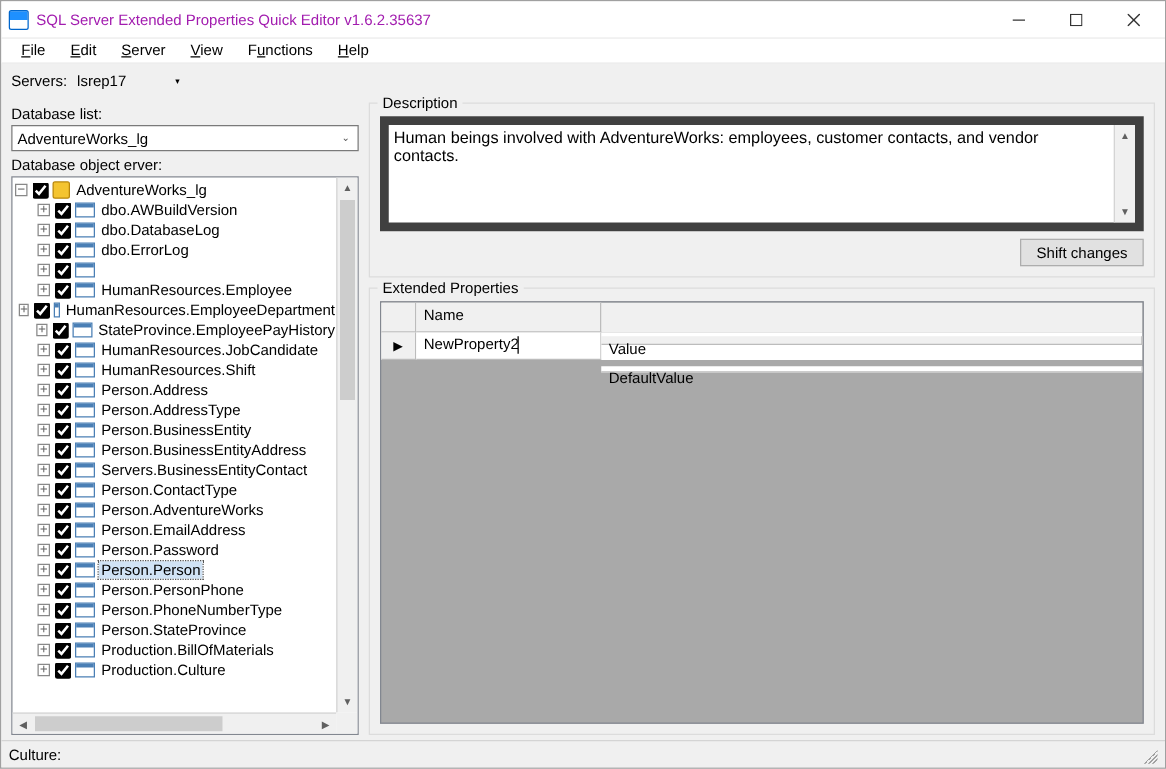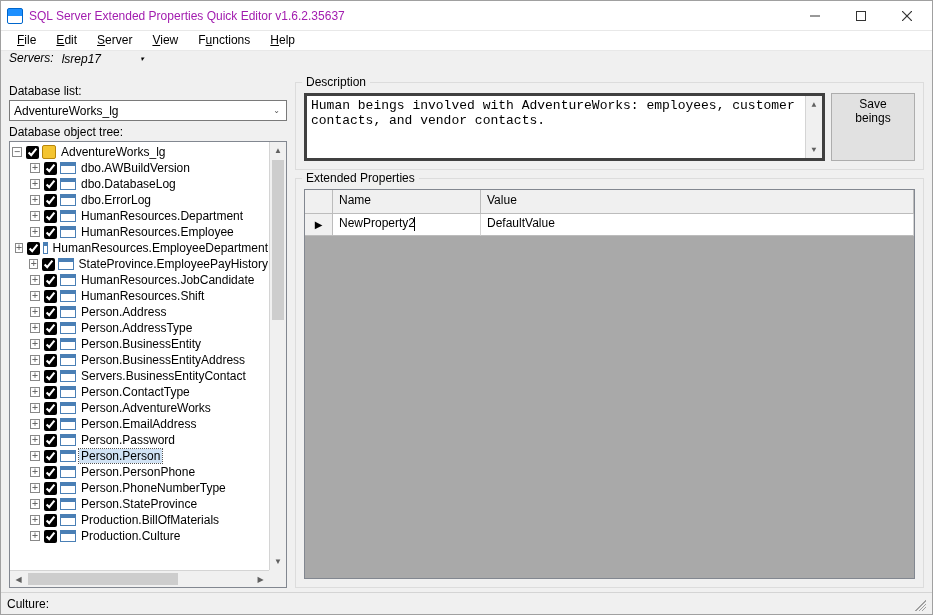--- a/index.html
+++ b/index.html
@@ -57,24 +57,23 @@
     padding: 2px 10px;
     font-size: 12px;
   }
   .menubar .menu-item .u { text-decoration: underline; }
 
   
   .toolbar {
     height: 27px;
     background: #f0f0f0;
     display: flex;
-    align-items: flex-start;
+    align-items: center;
     padding: 0 8px;
     gap: 4px;
-    font-style: italic;
   }
   .toolbar .tb-label { font-size: 12px; }
   .toolbar .tb-dropdown {
     padding: 1px 4px;
     min-width: 90px;
     display: flex;
     align-items: center;
     justify-content: space-between;
     font-size: 12px;
   }
@@ -237,27 +236,27 @@
     background: #f0f0f0;
   }
   .groupbox .gb-title {
     position: absolute;
     top: -8px;
     left: 6px;
     background: #f0f0f0;
     padding: 0 4px;
     font-size: 12px;
   }
-  .desc-group { display: flex; gap: 6px; }
+  .desc-group { display: flex; flex-direction: column; gap: 6px; }
   .desc-text {
     background: #fff;
-    border: 3px solid #404040;
-    height: 68px;
+    border: 7px solid #404040;
+    height: 92px;
     padding: 2px 4px;
-    font-family: Liberation Mono, monospace;
+    font-family: Liberation Sans, sans-serif;
     font-size: 13px;
     position: relative;
     overflow: hidden;
   }
   .desc-text .vscroll { top: 0; bottom: 0; }
   .desc-text .vscroll .sbtn.up { top: 0; }
   .desc-text .vscroll .sbtn.down { bottom: 0; }
   .desc-text .desc-content { padding-right: 18px; white-space: pre-wrap; word-wrap: break-word; }
   .btn-row { display: flex; justify-content: flex-end; }
   .btn {
@@ -284,21 +283,21 @@
   }
   .grid-hdr-cell {
     border-right: 1px solid #bcbcbc;
     border-bottom: 1px solid #bcbcbc;
     padding: 3px 6px;
     font-size: 12px;
     background: #f0f0f0;
   }
   .grid-row-sel { width: 28px; }
   .grid-col-name { width: 148px; }
-  .grid-col-value { flex: 1; }
+  .grid-col-value { flex: 1; margin-top: 27px; }
   .grid-data-row {
     display: flex;
     background: #fff;
     height: 22px;
   }
   .grid-data-row .grid-row-sel {
     background: #f0f0f0;
     border-right: 1px solid #bcbcbc;
     border-bottom: 1px solid #bcbcbc;
     display: flex; align-items: center; justify-content: center;
@@ -384,21 +383,21 @@
   </div>
 </div>
 
 <div class="main">
   <div class="left-panel">
     <div class="field-label">Database list:</div>
     <div class="combo">
       <span>AdventureWorks_lg</span>
       <span class="caret">⌄</span>
     </div>
-    <div class="field-label">Database object tree:</div>
+    <div class="field-label">Database object erver:</div>
     <div class="tree-container">
       <div class="tree" id="tree-body">
           <div class="tree-row">
             <span class="expander">−</span>
             <input type="checkbox" checked="" style="">
             <span class="node-icon db"></span>
             <span class="node-label">AdventureWorks_lg</span>
           </div>
           <div class="tree-row">
             <span class="spacer" style="width:18px"></span>
@@ -419,21 +418,20 @@
             <span class="expander">+</span>
             <input type="checkbox" checked="" style="">
             <span class="node-icon tbl"></span>
             <span class="node-label">dbo.ErrorLog</span>
           </div>
           <div class="tree-row">
             <span class="spacer" style="width:18px"></span>
             <span class="expander">+</span>
             <input type="checkbox" checked="" style="">
             <span class="node-icon tbl"></span>
-            <span class="node-label">HumanResources.Department</span>
           </div>
           <div class="tree-row">
             <span class="spacer" style="width:18px"></span>
             <span class="expander">+</span>
             <input type="checkbox" checked="" style="">
             <span class="node-icon tbl"></span>
             <span class="node-label">HumanResources.Employee</span>
           </div>
           <div class="tree-row">
             <span class="spacer" style="width:18px"></span>
@@ -587,21 +585,21 @@
     <div class="groupbox desc-group">
       <div class="gb-title">Description</div>
       <div class="desc-text">
         <div class="desc-content">Human beings involved with AdventureWorks: employees, customer contacts, and vendor contacts.</div>
         <div class="vscroll">
           <div class="sbtn up">▲</div>
           <div class="sbtn down">▼</div>
         </div>
       </div>
       <div class="btn-row">
-        <div class="btn">Save beings</div>
+        <div class="btn">Shift changes</div>
       </div>
     </div>
 
     <div class="groupbox ext-group">
       <div class="gb-title">Extended Properties</div>
       <div class="grid-container">
         <div class="grid-header-row">
           <div class="grid-hdr-cell grid-row-sel"></div>
           <div class="grid-hdr-cell grid-col-name">Name</div>
           <div class="grid-hdr-cell grid-col-value">Value</div>

